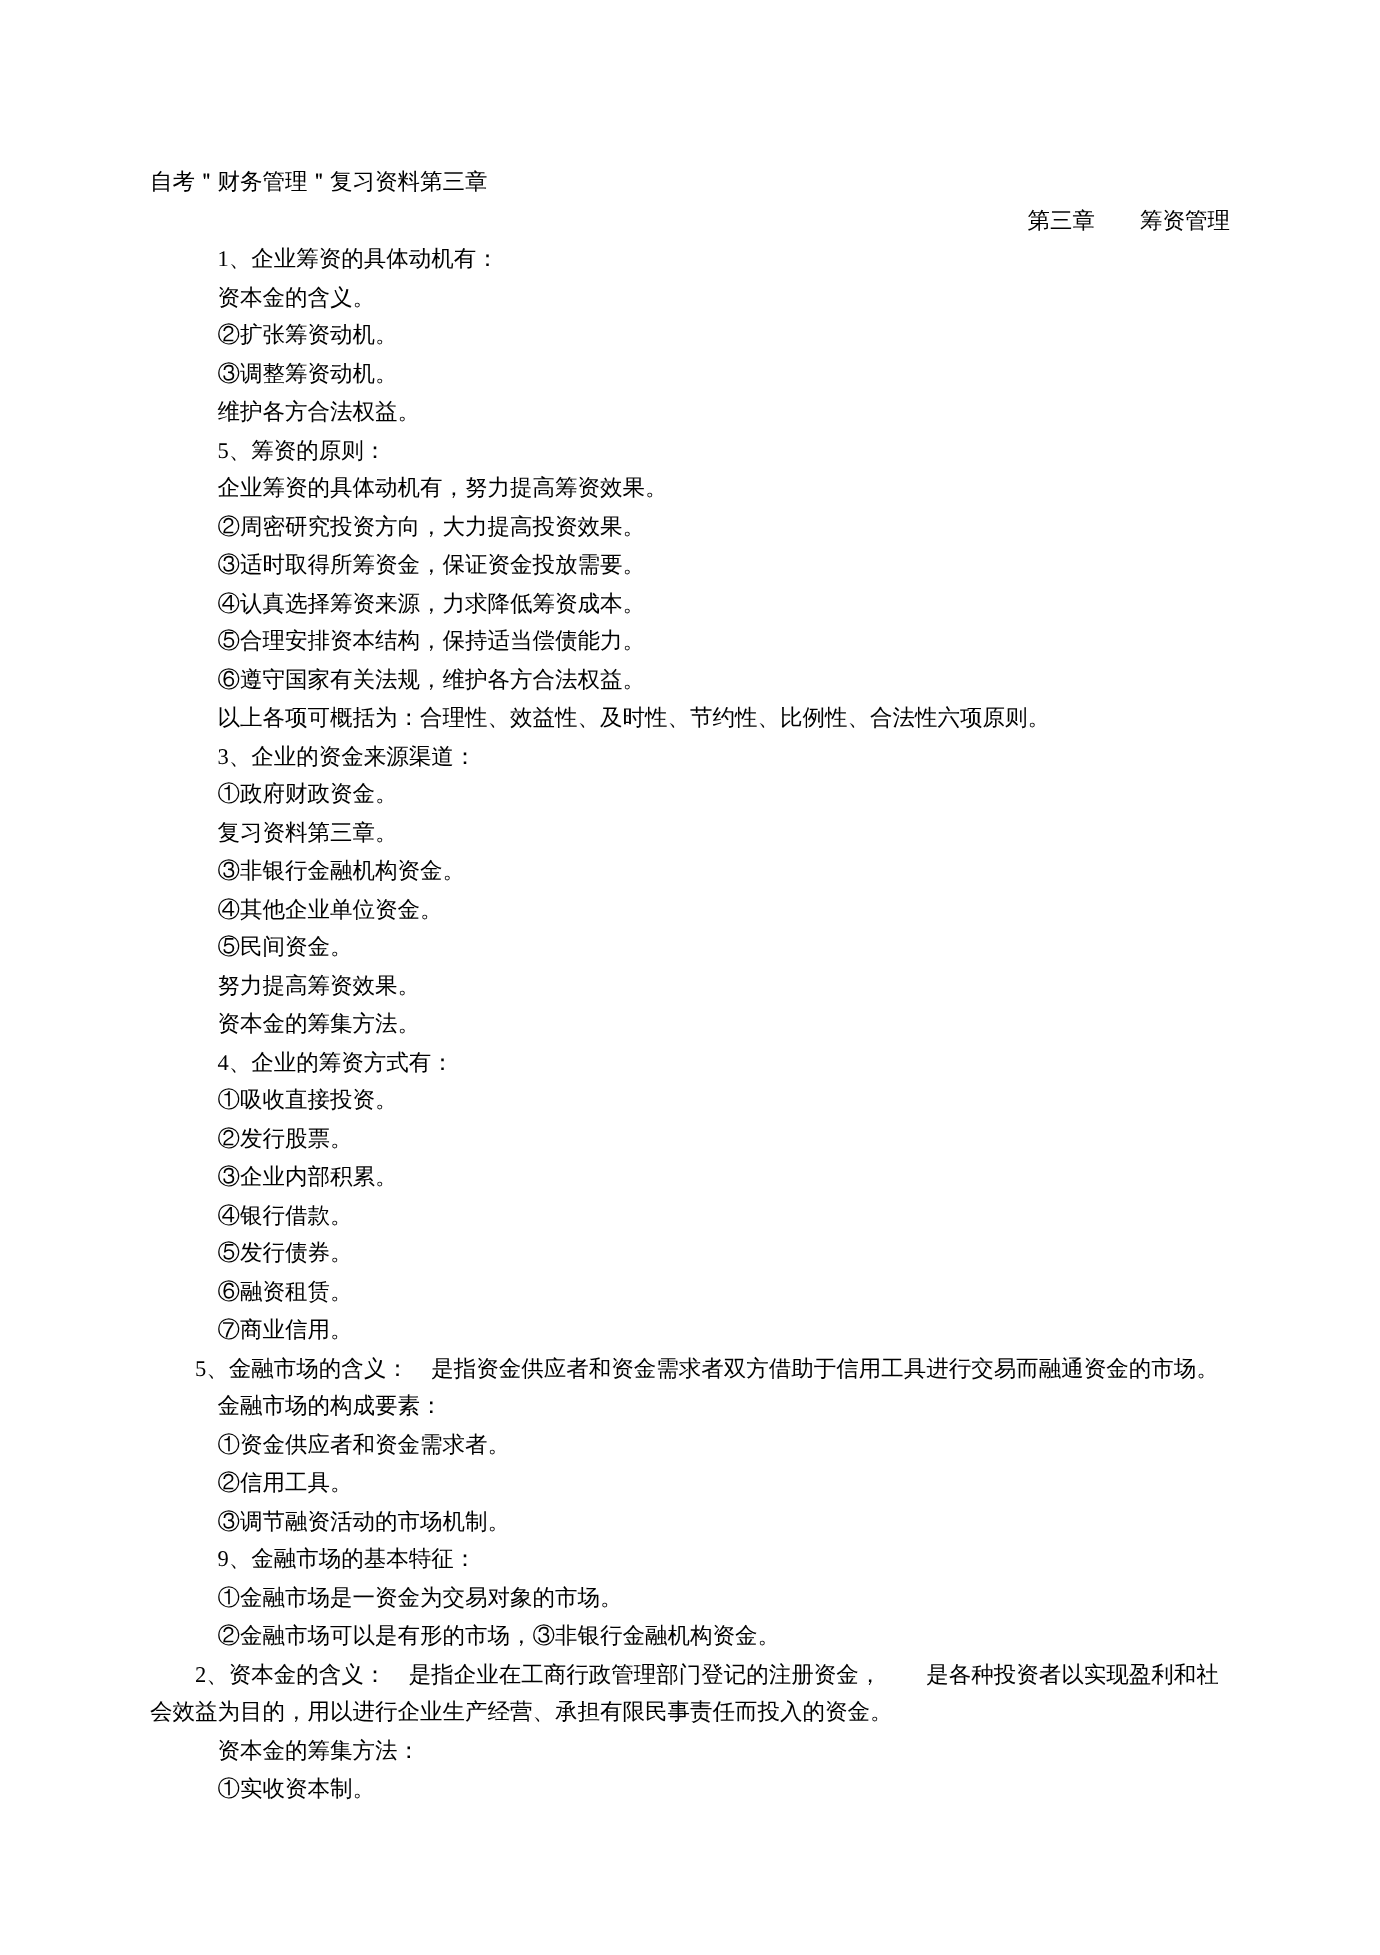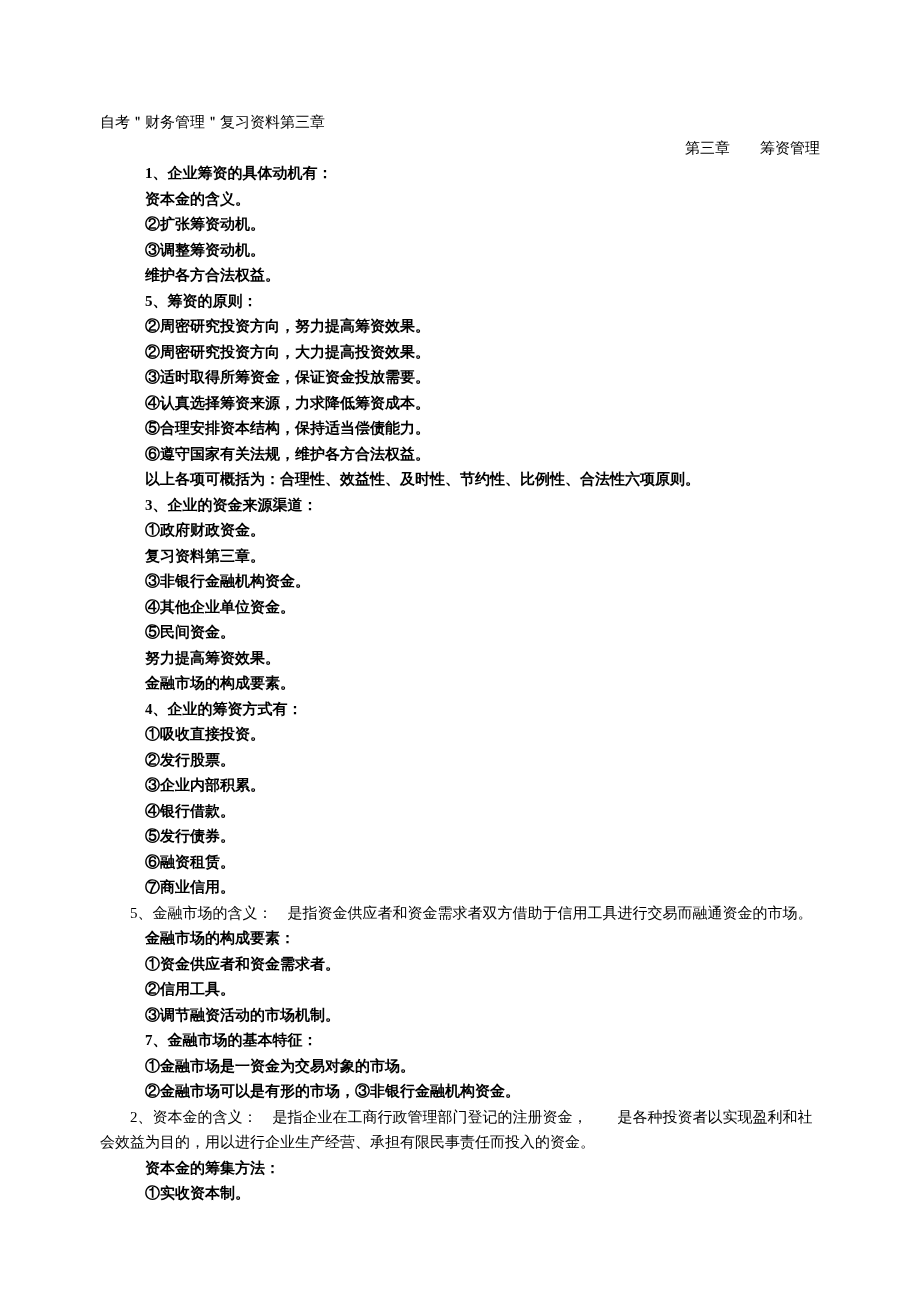--- a/index.html
+++ b/index.html
@@ -7,67 +7,67 @@
       background: #ffffff;
       font-family: "SimSun", "宋体", serif;
       font-size: 15px;
       color: #000000;
       line-height: 1.7;
       padding: 110px 100px 60px 100px;
       width: 920px;
     }
     .heading { display: block; }
     .chapter { display: block; text-align: right; }
-    .item { display: block; padding-left: 3em; font-weight: bold; }
+    .item { display: block; padding-left: 3em; }
     .item-flush { display: block; }
   </style>
 </head>
 <body>
 
 <div class="heading">自考＂财务管理＂复习资料第三章</div>
 <div class="chapter">第三章　　筹资管理</div>
 
 <div class="item">1、企业筹资的具体动机有：</div>
 <div class="item">资本金的含义。</div>
 <div class="item">②扩张筹资动机。</div>
 <div class="item">③调整筹资动机。</div>
 <div class="item">维护各方合法权益。</div>
 
 <div class="item">5、筹资的原则：</div>
-<div class="item">②周密研究投资方向，努力提高筹资效果。</div>
+<div class="item">企业筹资的具体动机有，努力提高筹资效果。</div>
 <div class="item">②周密研究投资方向，大力提高投资效果。</div>
 <div class="item">③适时取得所筹资金，保证资金投放需要。</div>
 <div class="item">④认真选择筹资来源，力求降低筹资成本。</div>
 <div class="item">⑤合理安排资本结构，保持适当偿债能力。</div>
 <div class="item">⑥遵守国家有关法规，维护各方合法权益。</div>
 <div class="item">以上各项可概括为：合理性、效益性、及时性、节约性、比例性、合法性六项原则。</div>
 
 <div class="item">3、企业的资金来源渠道：</div>
 <div class="item">①政府财政资金。</div>
 <div class="item">复习资料第三章。</div>
 <div class="item">③非银行金融机构资金。</div>
 <div class="item">④其他企业单位资金。</div>
 <div class="item">⑤民间资金。</div>
 <div class="item">努力提高筹资效果。</div>
-<div class="item">金融市场的构成要素。</div>
+<div class="item">资本金的筹集方法。</div>
 
 <div class="item">4、企业的筹资方式有：</div>
 <div class="item">①吸收直接投资。</div>
 <div class="item">②发行股票。</div>
 <div class="item">③企业内部积累。</div>
 <div class="item">④银行借款。</div>
 <div class="item">⑤发行债券。</div>
 <div class="item">⑥融资租赁。</div>
 <div class="item">⑦商业信用。</div>
 
 <div class="item-flush">　　5、金融市场的含义：　是指资金供应者和资金需求者双方借助于信用工具进行交易而融通资金的市场。</div>
 <div class="item">金融市场的构成要素：</div>
 <div class="item">①资金供应者和资金需求者。</div>
 <div class="item">②信用工具。</div>
 <div class="item">③调节融资活动的市场机制。</div>
 
-<div class="item">7、金融市场的基本特征：</div>
+<div class="item">9、金融市场的基本特征：</div>
 <div class="item">①金融市场是一资金为交易对象的市场。</div>
 <div class="item">②金融市场可以是有形的市场，③非银行金融机构资金。</div>
 
 <div class="item-flush">　　2、资本金的含义：　是指企业在工商行政管理部门登记的注册资金，　　是各种投资者以实现盈利和社会效益为目的，用以进行企业生产经营、承担有限民事责任而投入的资金。</div>
 <div class="item">资本金的筹集方法：</div>
 <div class="item">①实收资本制。</div>
 
 </body></html>

